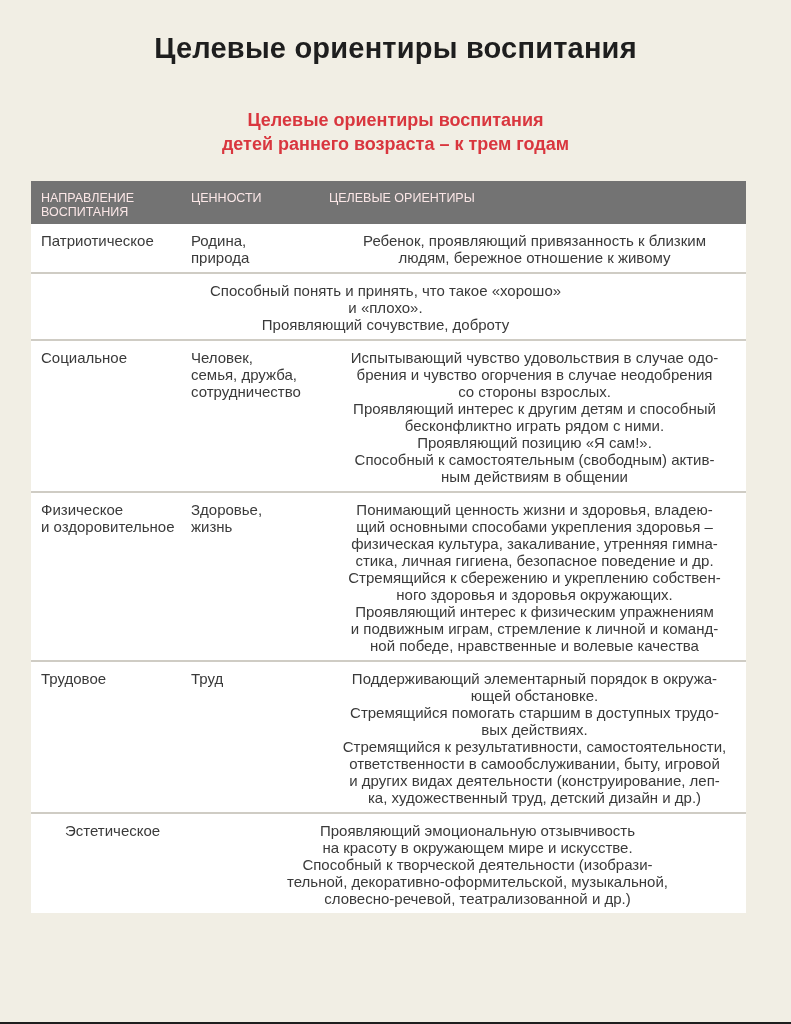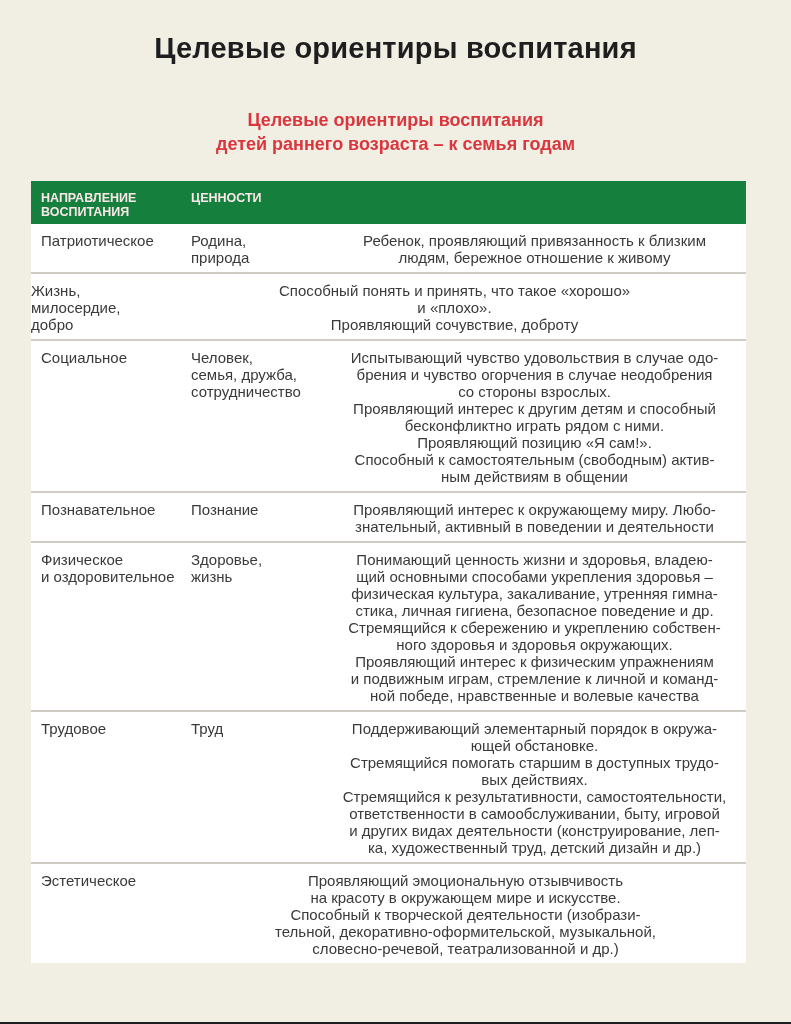--- a/index.html
+++ b/index.html
@@ -21,93 +21,85 @@
     position: absolute; left: 0; right: 0; top: 108px;
     text-align: center;
     font-size: 18px; font-weight: bold; color: #d9363e;
     line-height: 24px;
   }
   .table-wrap {
     position: absolute; left: 31px; top: 181px; width: 715px;
     background: #ffffff;
   }
   .thead {
-    background: #15803d; color: #fbe7e7;
+    background: #737373; color: #fbe7e7;
     display: flex; height: 43px;
-    font-weight: bold; font-size: 12.5px; line-height: 14px;
+    font-weight: normal; font-size: 12.5px; line-height: 14px;
   }
   .thead div { padding-top: 10px; }
   .c1 { width: 160px; padding-left: 10px; box-sizing: border-box; }
   .c2 { width: 138px; box-sizing: border-box; }
   .c3 { flex: 1; box-sizing: border-box; padding-right: 6px; }
   .row {
     display: flex;
     font-size: 15px; line-height: 17px; color: #3a3a3a;
     border-bottom: 2px solid #cfccc4;
     padding: 8px 0 6px 0;
   }
-  .row:last-child { border-bottom: none; }
+  .row:last-child { border-bottom: none; padding-left: 24px; }
   .row .c3 { white-space: pre-line; text-align: center; }
   .row .c1, .row .c2 { white-space: pre-line; }
   .bottom-bar {
     position: absolute; left: 0; right: 0; bottom: 0; height: 2px;
     background: #1e1e1e;
   }
 </style>
 </head>
 <body>
 
 <div class="main-title">Целевые ориентиры воспитания</div>
 
 <div class="sub-title">
   <div>Целевые ориентиры воспитания</div>
-  <div>детей раннего возраста – к семья годам</div>
+  <div>детей раннего возраста – к трем годам</div>
 </div>
 
 <div class="table-wrap">
   <div class="thead">
     <div class="c1" style="white-space:pre-line">НАПРАВЛЕНИЕ
 ВОСПИТАНИЯ</div>
     <div class="c2">ЦЕННОСТИ</div>
+    <div class="c3">ЦЕЛЕВЫЕ ОРИЕНТИРЫ</div>
   </div>
 
   <div class="row">
     <div class="c1">Патриотическое</div>
     <div class="c2">Родина,
 природа</div>
     <div class="c3">Ребенок, проявляющий привязанность к близким
 людям, бережное отношение к живому</div>
   </div>
   <div class="row">
-    <div class="c2">Жизнь,
-милосердие,
-добро</div>
     <div class="c3">Способный понять и принять, что такое «хорошо»
 и «плохо».
 Проявляющий сочувствие, доброту</div>
   </div>
   <div class="row">
     <div class="c1">Социальное</div>
     <div class="c2">Человек,
 семья, дружба,
 сотрудничество</div>
     <div class="c3">Испытывающий чувство удовольствия в случае одо-
 брения и чувство огорчения в случае неодобрения
 со стороны взрослых.
 Проявляющий интерес к другим детям и способный
 бесконфликтно играть рядом с ними.
 Проявляющий позицию «Я сам!».
 Способный к самостоятельным (свободным) актив-
 ным действиям в общении</div>
-  </div>
-  <div class="row">
-    <div class="c1">Познавательное</div>
-    <div class="c2">Познание</div>
-    <div class="c3">Проявляющий интерес к окружающему миру. Любо-
-знательный, активный в поведении и деятельности</div>
   </div>
   <div class="row">
     <div class="c1">Физическое
 и оздоровительное</div>
     <div class="c2">Здоровье,
 жизнь</div>
     <div class="c3">Понимающий ценность жизни и здоровья, владею-
 щий основными способами укрепления здоровья –
 физическая культура, закаливание, утренняя гимна-
 стика, личная гигиена, безопасное поведение и др.

